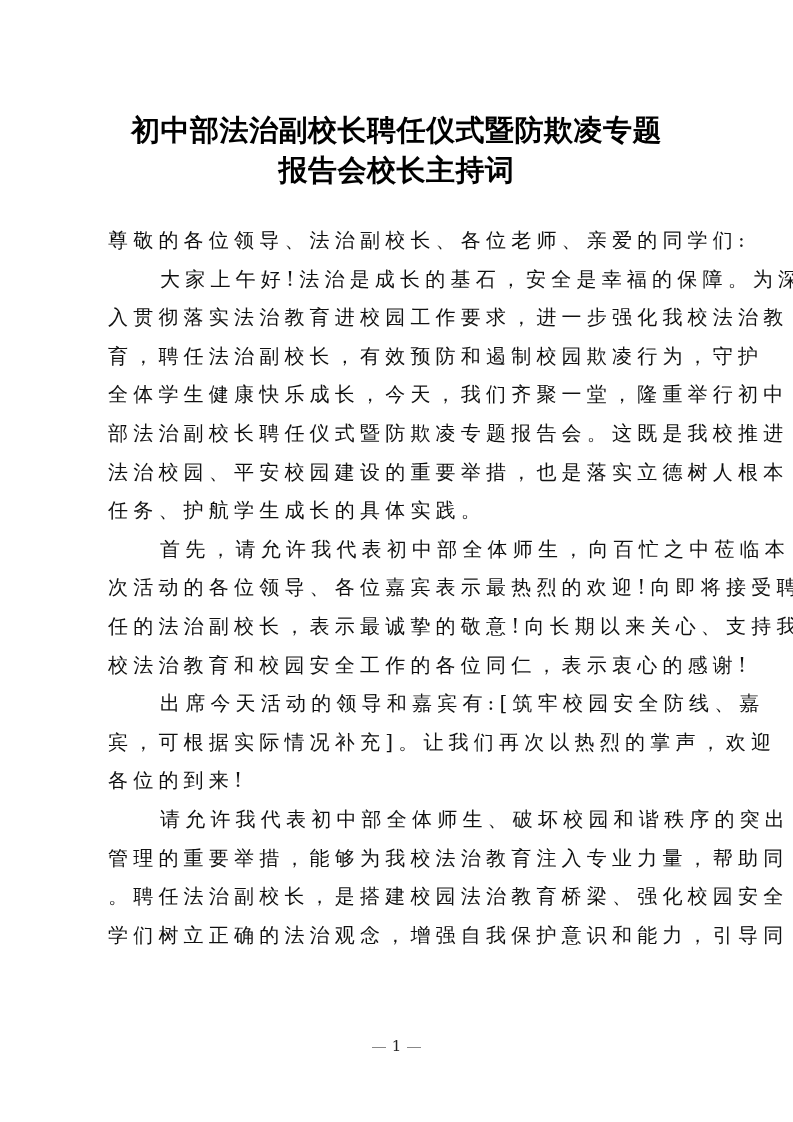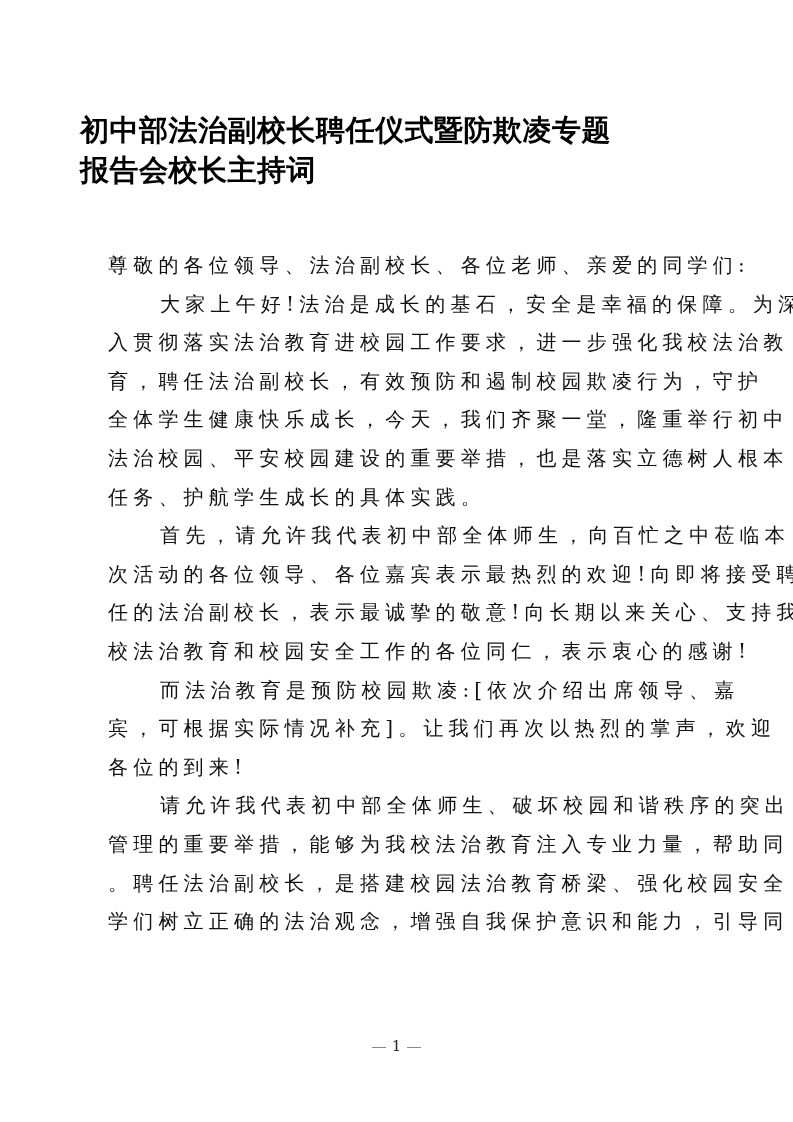--- a/index.html
+++ b/index.html
@@ -1,24 +1,24 @@
 <!DOCTYPE html>
 <html><head>
 <meta charset="utf-8">
 <style>
   html, body { margin: 0; padding: 0; background: #ffffff; }
   body { width: 793px; height: 1122px; position: relative; overflow: hidden; }
   .page { position: absolute; left: 0; top: 0; width: 793px; height: 1122px; background: #fff; }
   .title {
     position: absolute; left: 80px; width: 633px; top: 110px;
-    text-align: left; font-family: "DejaVu Sans", sans-serif; font-weight: bold;
+    text-align: center; font-family: "DejaVu Sans", sans-serif; font-weight: bold;
     font-size: 29px; line-height: 40px; color: #000; letter-spacing: 0.5px;
   }
   .body {
-    position: absolute; left: 108px; width: 580px; top: 246px;
+    position: absolute; left: 108px; width: 580px; top: 221px;
     font-family: "DejaVu Serif", serif; font-size: 20px; line-height: 38.6px;
     color: #111; letter-spacing: 5.2px;
   }
   .line { white-space: nowrap; height: 38.6px; }
   .indent { padding-left: 52px; }
   .footer {
     position: absolute; left: 0; width: 793px; top: 1037px; text-align: center;
     font-family: "DejaVu Serif", serif; font-size: 15px; color: #222;
   }
   .dash { display: inline-block; width: 14px; height: 1px; background: #888; vertical-align: middle; margin: 0 6px; }
@@ -31,27 +31,28 @@
     <div>初中部法治副校长聘任仪式暨防欺凌专题</div>
     <div>报告会校长主持词</div>
   </div>
 
   <div class="body" id="body">
       <div class="line">尊敬的各位领导、法治副校长、各位老师、亲爱的同学们:</div>
       <div class="line indent">大家上午好!法治是成长的基石，安全是幸福的保障。为深</div>
       <div class="line">入贯彻落实法治教育进校园工作要求，进一步强化我校法治教</div>
       <div class="line">育，聘任法治副校长，有效预防和遏制校园欺凌行为，守护</div>
       <div class="line">全体学生健康快乐成长，今天，我们齐聚一堂，隆重举行初中</div>
+      <div class="line">部法治副校长聘任仪式暨防欺凌专题报告会。这既是我校推进</div>
       <div class="line">法治校园、平安校园建设的重要举措，也是落实立德树人根本</div>
       <div class="line">任务、护航学生成长的具体实践。</div>
       <div class="line indent">首先，请允许我代表初中部全体师生，向百忙之中莅临本</div>
       <div class="line">次活动的各位领导、各位嘉宾表示最热烈的欢迎!向即将接受聘</div>
       <div class="line">任的法治副校长，表示最诚挚的敬意!向长期以来关心、支持我</div>
       <div class="line">校法治教育和校园安全工作的各位同仁，表示衷心的感谢!</div>
-      <div class="line indent">而法治教育是预防校园欺凌:[依次介绍出席领导、嘉</div>
+      <div class="line indent">出席今天活动的领导和嘉宾有:[筑牢校园安全防线、嘉</div>
       <div class="line">宾，可根据实际情况补充]。让我们再次以热烈的掌声，欢迎</div>
       <div class="line">各位的到来!</div>
       <div class="line indent">请允许我代表初中部全体师生、破坏校园和谐秩序的突出</div>
       <div class="line">管理的重要举措，能够为我校法治教育注入专业力量，帮助同</div>
       <div class="line">。聘任法治副校长，是搭建校园法治教育桥梁、强化校园安全</div>
       <div class="line">学们树立正确的法治观念，增强自我保护意识和能力，引导同</div>
     </div>
 
   <div class="footer">
     <span class="dash"></span><span>1</span><span class="dash"></span>

